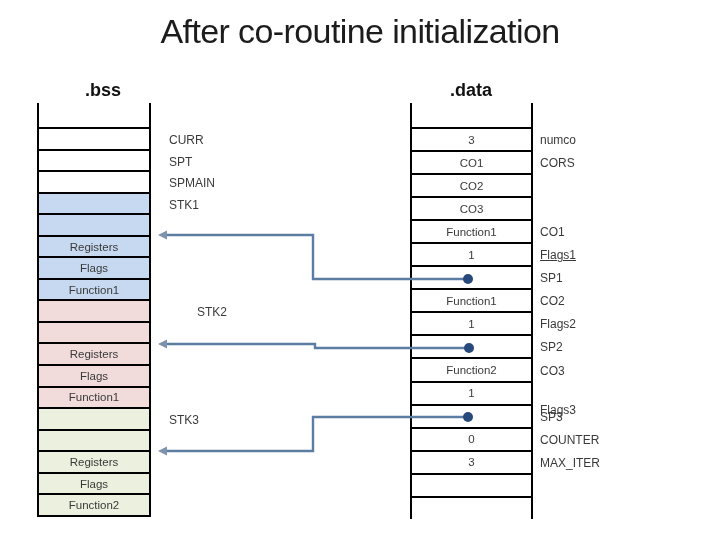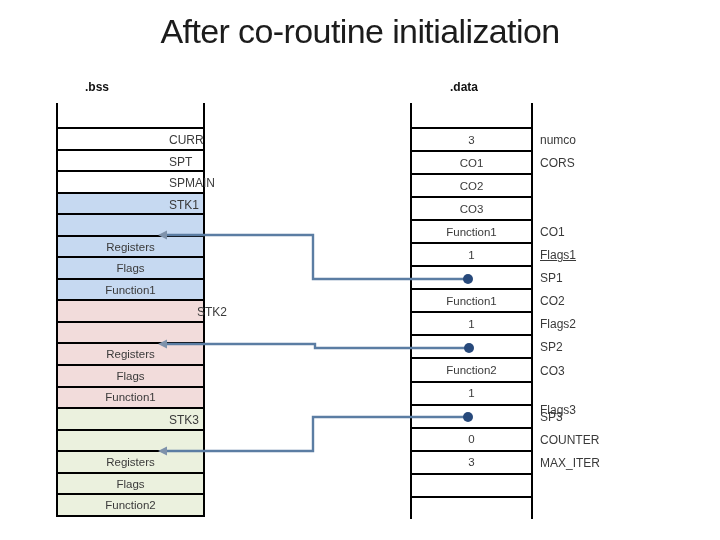--- a/index.html
+++ b/index.html
@@ -1,25 +1,25 @@
 <!DOCTYPE html>
 <html><head>
 <meta charset="utf-8">
 <style>
   html,body{margin:0;padding:0;background:#fff;}
   #app{position:relative;width:720px;height:540px;background:#ffffff;
        font-family:"Liberation Sans",sans-serif;overflow:hidden;}
   .slide-title{position:absolute;top:12px;left:0;width:720px;text-align:center;
        font-size:34px;color:#1c1c1c;letter-spacing:-0.6px;}
-  .seg-heading{position:absolute;font-size:12px;font-weight:bold;color:#111;}
+  .seg-heading{position:absolute;font-size:18px;font-weight:bold;color:#111;}
   #bss-heading{left:85px;top:80px;}
   #data-heading{left:450px;top:80px;}
   .ladder{position:absolute;top:103px;box-sizing:border-box;
        border-left:2px solid #000;border-right:2px solid #000;}
-  #bss-ladder{left:37px;width:149px;margin-left:19px;}
+  #bss-ladder{left:37px;width:114px;}
   #data-ladder{left:410px;width:123px;}
   .cell{box-sizing:border-box;border-bottom:2px solid #000;
        display:flex;align-items:center;justify-content:center;}
   .cell.open{border-bottom:none;}
   .cell-text{font-size:11.5px;color:#3a3a3a;}
   .ext-label{position:absolute;font-size:12px;color:#3a3a3a;white-space:nowrap;}
   #connector-svg{position:absolute;left:0;top:0;pointer-events:none;}
 </style>
 </head>
 <body>

